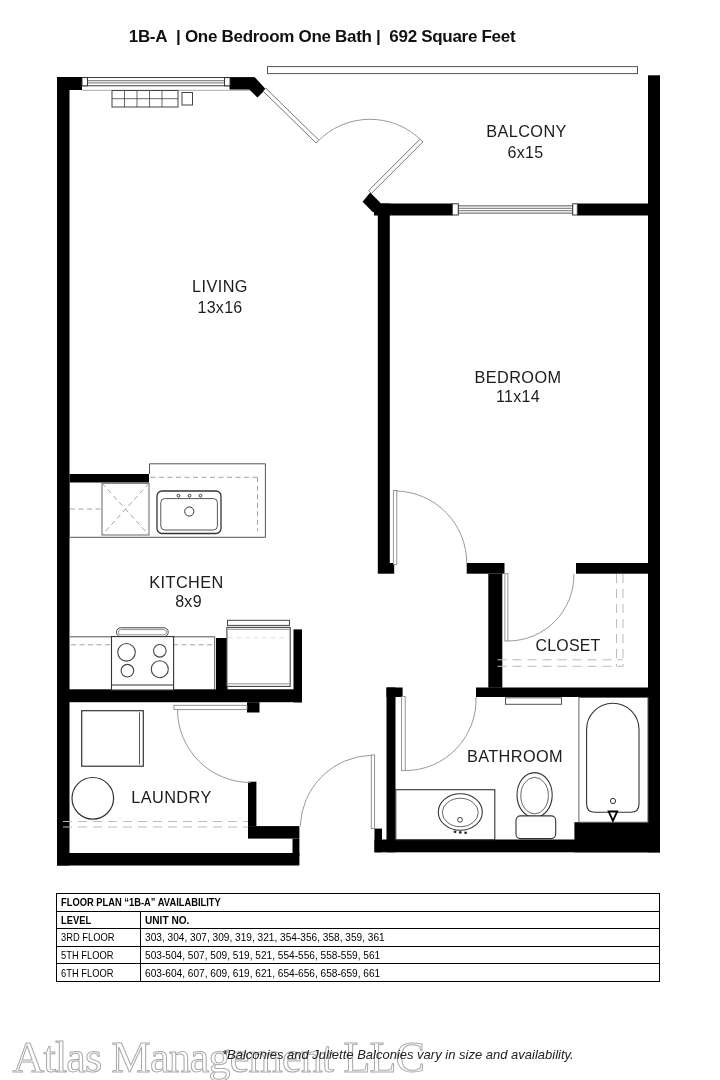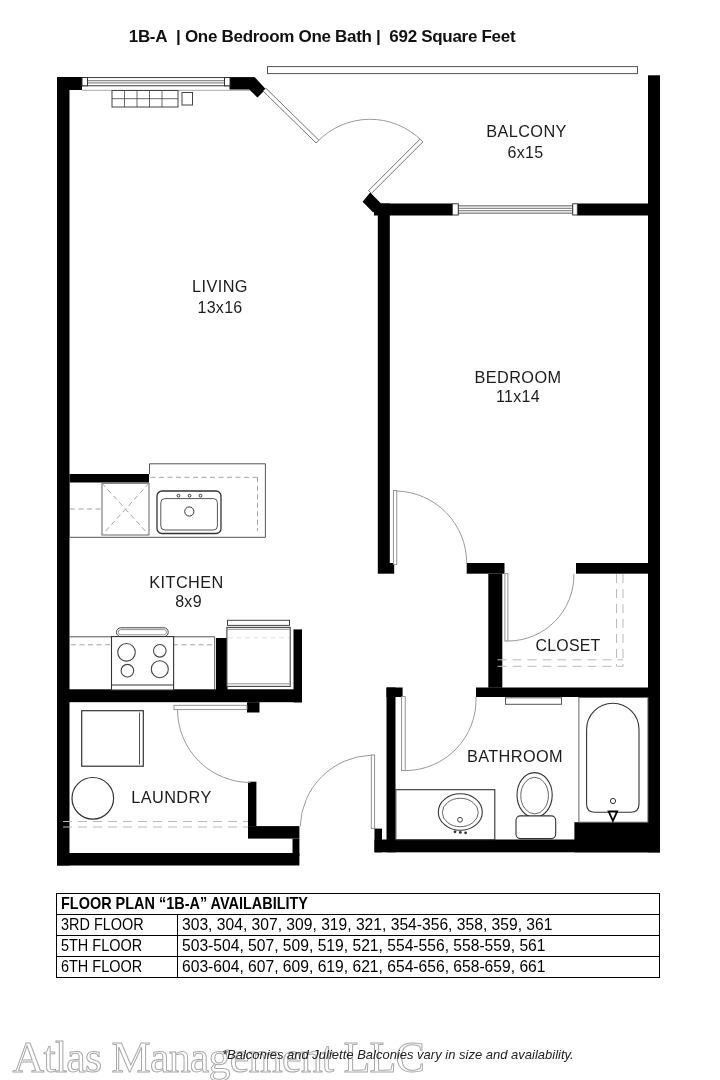--- a/index.html
+++ b/index.html
@@ -1,21 +1,21 @@
 <!DOCTYPE html>
 <html><head>
 <meta charset="utf-8">
 <style>
   html,body{margin:0;padding:0;background:#fff;width:720px;height:1080px;overflow:hidden;}
   body{font-family:"Liberation Sans",sans-serif;position:relative;}
   #title{will-change:transform;position:absolute;left:0;top:26.5px;width:644px;text-align:center;font-weight:bold;font-size:17px;color:#111;letter-spacing:-0.3px;}
   svg{position:absolute;left:0;top:0;will-change:transform;}
   .lbl{font-family:"Liberation Sans",sans-serif;font-size:16.3px;fill:#1c1c1c;letter-spacing:0.4px;}
   .dim{font-family:"Liberation Sans",sans-serif;font-size:16px;fill:#1c1c1c;letter-spacing:0.3px;}
-  #tbl{will-change:transform;position:absolute;left:56px;top:893px;width:604px;border-collapse:collapse;font-size:17px;color:#000;}
+  #tbl{will-change:transform;position:absolute;left:56px;top:893px;width:604px;border-collapse:collapse;font-size:11px;color:#000;}
   #tbl td{border:1.5px solid #000;padding:0 0 0 4px;height:16.6px;white-space:nowrap;overflow:visible;}
   #tbl .b{font-weight:bold;}
   #tbl span{display:inline-block;transform:scaleX(0.85);transform-origin:0 50%;}
   #tbl span.c2{transform:scaleX(0.92);}
   #wm{position:absolute;left:12.5px;top:1032px;font-family:"Liberation Serif",serif;font-size:44px;letter-spacing:-0.8px;color:transparent;-webkit-text-stroke:1px #a9a9a9;white-space:nowrap;}
   #foot{will-change:transform;position:absolute;left:222px;top:1047px;font-style:italic;font-size:13px;color:#222;}
 </style>
 </head>
 <body>
 <div id="title">1B-A&nbsp; | One Bedroom One Bath |&nbsp; 692 Square Feet</div>
@@ -188,20 +188,24 @@
     <text class="lbl" x="171.5" y="802.5">LAUNDRY</text>
     <text class="lbl" x="515" y="761.5">BATHROOM</text>
   </g>
 </svg>
 <table id="tbl">
   <tbody>
       <tr>
         <td class="b" colspan="2"><span>FLOOR PLAN “1B-A” AVAILABILITY</span></td>
       </tr>
   <tr>
+        <td class="b" style="width:79px;"><span>LEVEL</span></td>
+        <td class="b"><span class="c2">UNIT NO.</span></td>
+      </tr>
+  <tr>
         <td><span>3RD FLOOR</span></td>
         <td><span class="c2">303, 304, 307, 309, 319, 321, 354-356, 358, 359, 361</span></td>
       </tr>
   <tr>
         <td><span>5TH FLOOR</span></td>
         <td><span class="c2">503-504, 507, 509, 519, 521, 554-556, 558-559, 561</span></td>
       </tr>
   <tr>
         <td><span>6TH FLOOR</span></td>
         <td><span class="c2">603-604, 607, 609, 619, 621, 654-656, 658-659, 661</span></td>

